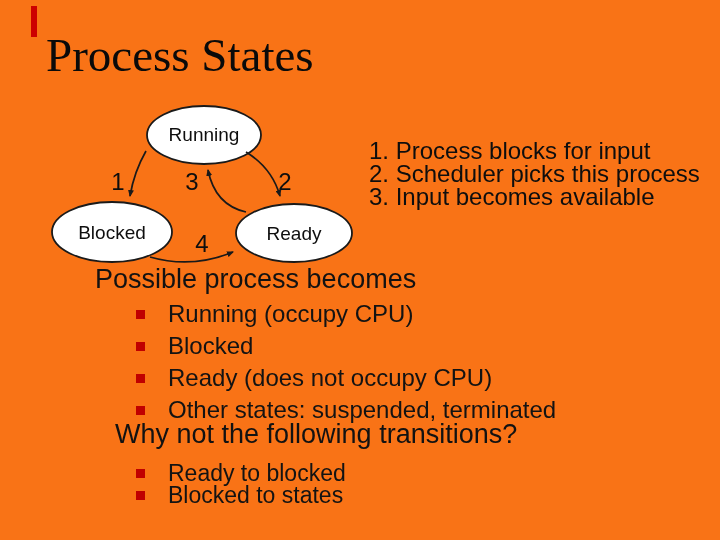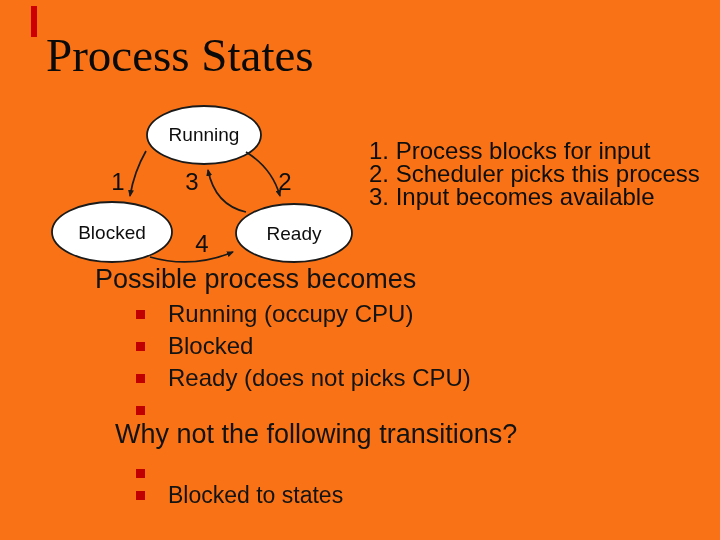--- a/index.html
+++ b/index.html
@@ -93,32 +93,34 @@
     <div class="bullet-row">
       <span class="square"></span>
       <span class="bullet-text">Running (occupy CPU)</span>
     </div>
     <div class="bullet-row">
       <span class="square"></span>
       <span class="bullet-text">Blocked</span>
     </div>
     <div class="bullet-row">
       <span class="square"></span>
-      <span class="bullet-text">Ready (does not picks CPU)</span>
+      <span class="bullet-text">Ready (does not occupy CPU)</span>
     </div>
     <div class="bullet-row">
       <span class="square"></span>
+      <span class="bullet-text">Other states: suspended, terminated</span>
     </div>
   </div>
 
   <h2 class="heading" id="heading-why">Why not the following transitions?</h2>
 
   <div class="bullet-list" id="list-why">
     <div class="bullet-row">
       <span class="square"></span>
+      <span class="bullet-text">Ready to blocked</span>
     </div>
     <div class="bullet-row">
       <span class="square"></span>
       <span class="bullet-text">Blocked to states</span>
     </div>
   </div>
 
 </div>
 
 </body></html>

